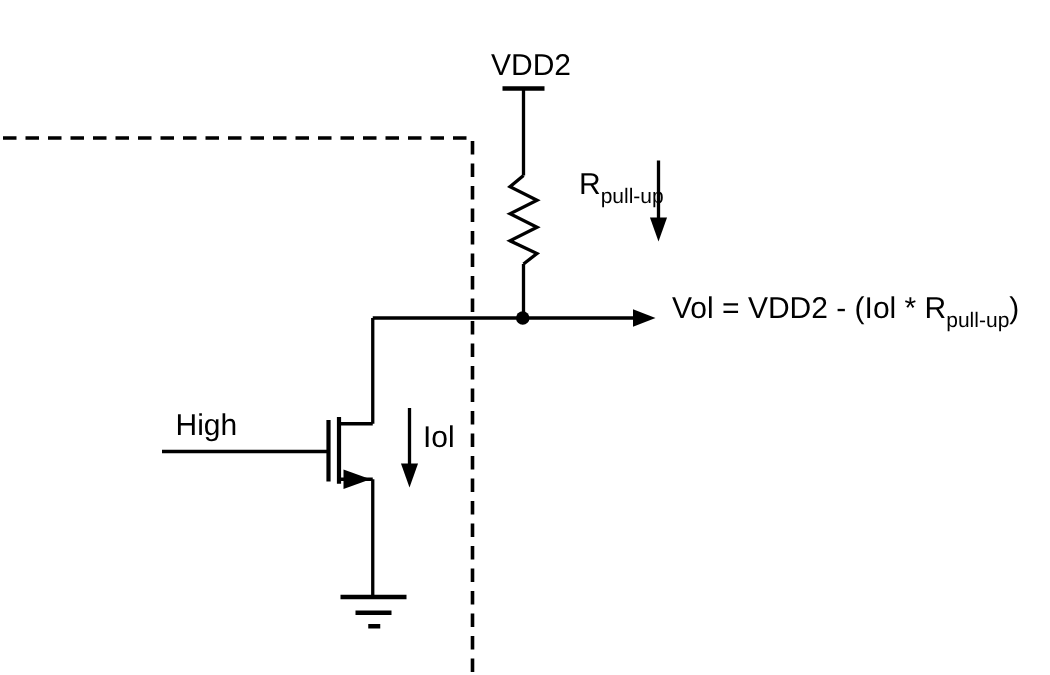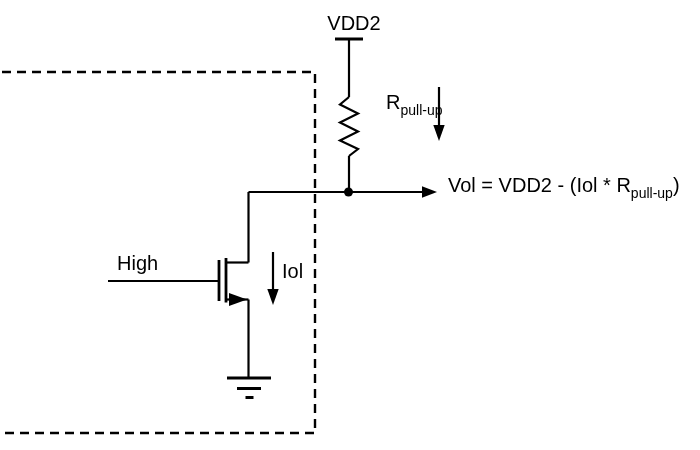--- a/index.html
+++ b/index.html
@@ -3,21 +3,21 @@
 <meta charset="utf-8">
 <style>
   :root { --line:#000000; --background:#ffffff; }
   html,body { margin:0; padding:0; }
   body {
     width:700px; height:450px;
     background: var(--background);
     font-family: "Liberation Sans", sans-serif;
     overflow:hidden;
   }
-  .stage { position:relative; width:700px; height:365px; }
+  .stage { position:relative; width:700px; height:365px;margin-top:20px; }
   svg { display:block; }
   .wire   { stroke: var(--line); stroke-width:2.2; fill:none; }
   .thick  { stroke: var(--line); stroke-width:3;   fill:none; }
   .bar    { stroke: var(--line); stroke-width:2.8; fill:none; }
   .dashed { stroke: var(--line); stroke-width:2.4; fill:none; stroke-dasharray:9 6; }
   .head   { fill: var(--line); stroke:none; }
   .dot    { fill: var(--line); stroke:none; }
   .label  { fill: var(--line); font-size:20px; }
   .sub    { font-size:14px; }
 </style>

